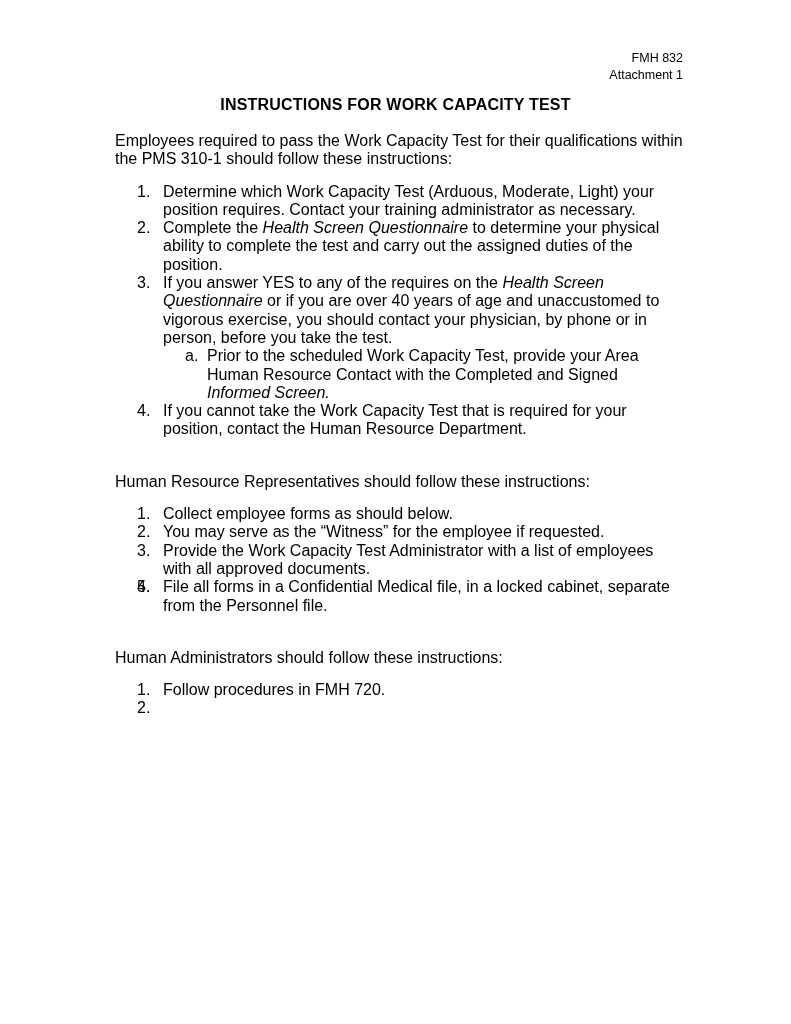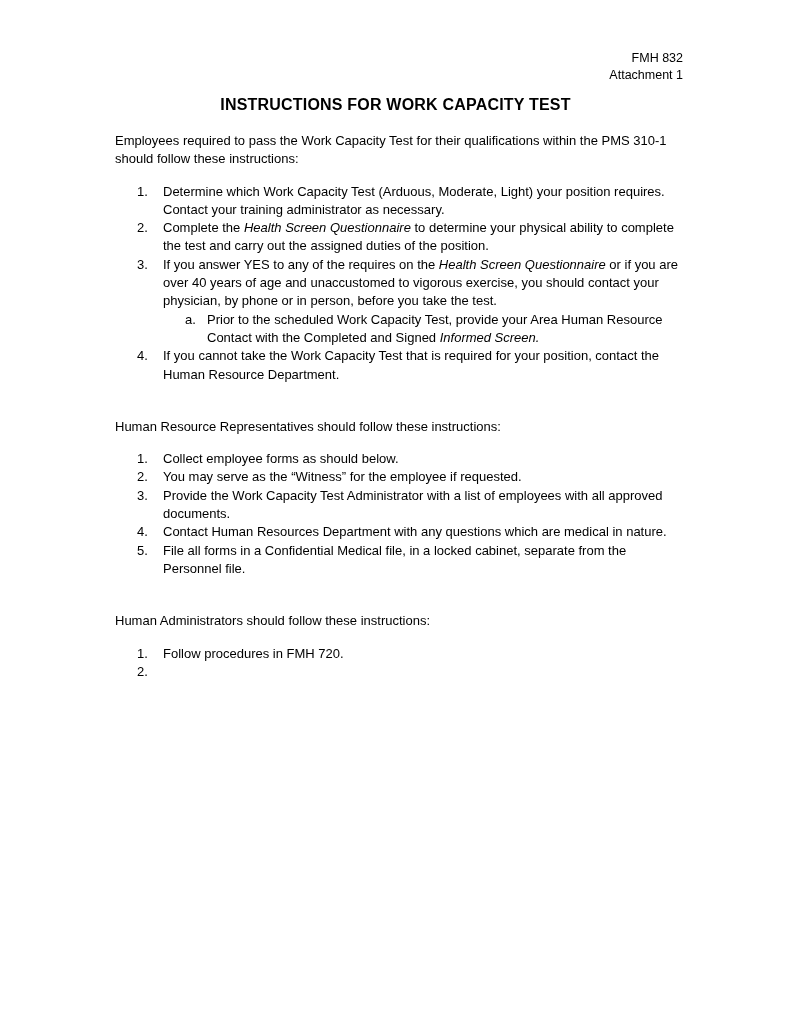--- a/index.html
+++ b/index.html
@@ -48,21 +48,21 @@
     font-weight: bold;
     letter-spacing: 0.2px;
   }
 
   
   .content {
     position: absolute;
     top: 126px;
     left: 115px;
     width: 570px;
-    font-size: 13px;
+    font-size: 16px;
     line-height: 18.3px;
   }
 
   .intro-para {
     margin: 0;
     text-align: left;
   }
 
   .section-head {
     margin: 0;
@@ -163,21 +163,20 @@
       <li>
         <span class="marker">2.</span>
         <span>You may serve as the “Witness” for the employee if requested.</span>
       </li>
       <li>
         <span class="marker">3.</span>
         <span>Provide the Work Capacity Test Administrator with a list of employees with all approved documents.</span>
       </li>
       <li>
         <span class="marker">4.</span>
-        <span>Contact Human Resources Department with any questions which are medical in nature.</span>
       </li>
       <li>
         <span class="marker">5.</span>
         <span>File all forms in a Confidential Medical file, in a locked cabinet, separate from the Personnel file.</span>
       </li>
     </ol>
 
     <div class="gap-after-list"></div>
 
     <p class="section-head">Human Administrators should follow these instructions:</p>

